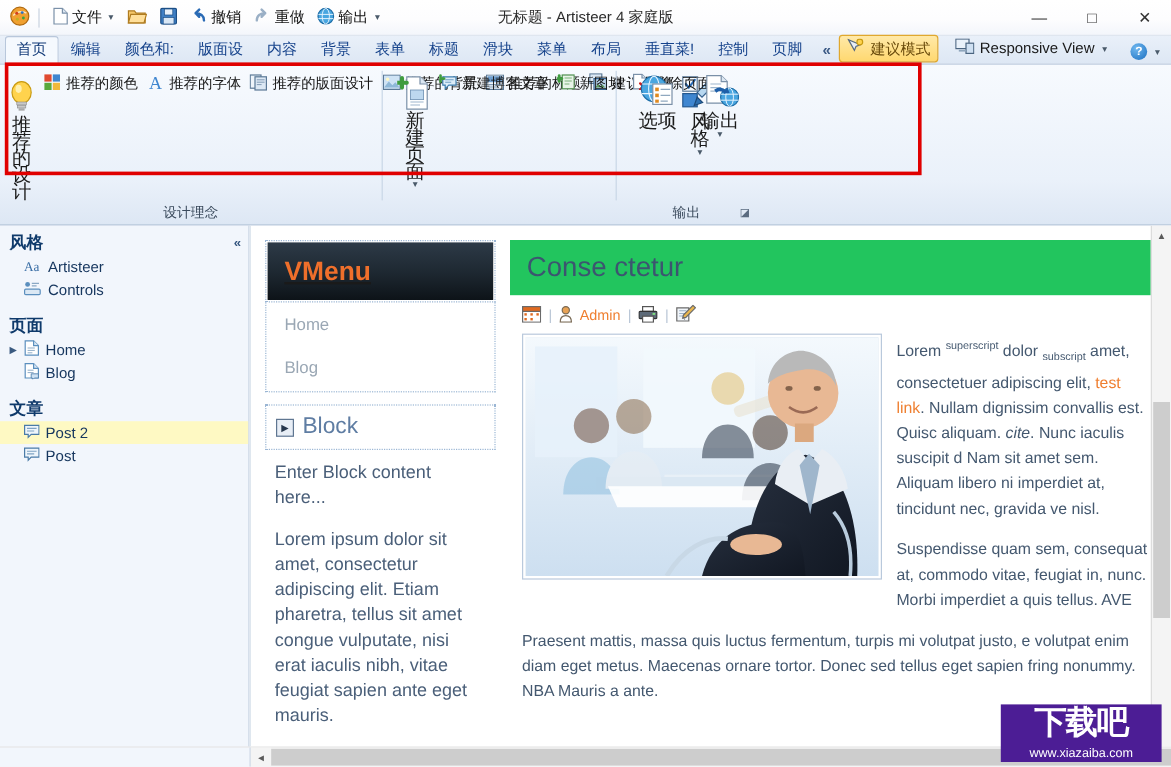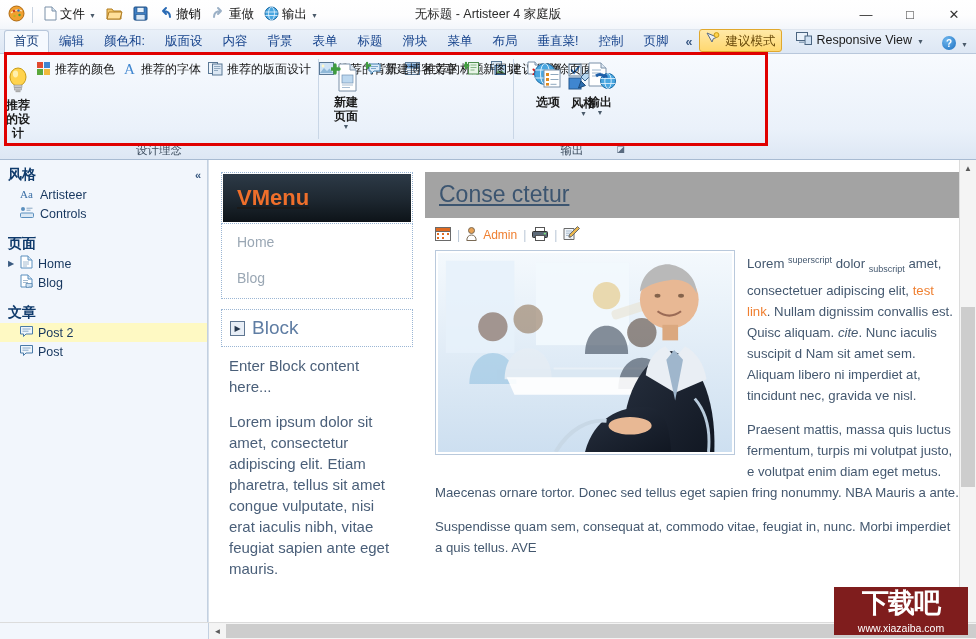--- a/index.html
+++ b/index.html
@@ -126,21 +126,21 @@
     position: absolute; right: 2px; bottom: 1px;
     font-size: 9px; color: #5a6b80;
   }
 
   .bigbtn {
     width: 74px;
     display: flex; flex-direction: column; align-items: center;
     padding: 2px 1px; border-radius: 3px; cursor: default;
     text-align: center;
   }
-  .bigbtn .lbl { font-size: 12px; color: #1b1b1b; line-height: 14px; margin-top: 1px; font-weight: bold; }
+  .bigbtn .lbl { font-size: 16px; color: #1b1b1b; line-height: 14px; margin-top: 1px; }
   .bigbtn .dd { font-size: 7px; color: #4a5a6a; line-height: 7px; }
   .bigicon { height: 32px; display: flex; align-items: center; justify-content: center; }
 
   .smallcol { display: flex; flex-direction: row; gap: 1px; padding-top: 3px; }
   .smallbtn {
     display: flex; align-items: center; gap: 4px;
     padding: 1px 4px 1px 2px; border-radius: 3px; cursor: default;
     white-space: nowrap;
     font-size: 12px; color: #141414;
     height: 19px;
@@ -235,23 +235,23 @@
   }
   .block-title { font-size: 19px; color: #5f7da3; }
   .block-body { padding: 8px 14px 0 8px; }
   .block-body p {
     margin: 0 0 14px 0;
     font-size: 15px; line-height: 21px; color: #4a5f79;
   }
 
   .col-right { flex: 1; min-width: 0; padding-left: 12px; position: relative; }
   .art-title {
-    background: #a3a3a3;
+    background: #22c55e;
     padding: 9px 0 10px 14px;
-    font-size: 23px; color: #3c5570; text-decoration: underline;
+    font-size: 23px; color: #3c5570;
   }
   .art-meta {
     display: flex; align-items: center; gap: 6px;
     padding: 8px 0 6px 10px;
     font-size: 12px;
   }
   .art-meta .bar { color: #b9c6d6; }
   .art-meta .author { color: #ef7f30; }
   .art-body { display: flow-root; padding: 0 0 0 10px; }
   .art-img {
@@ -295,21 +295,21 @@
                     border-right: 1px solid #c3d0e0;}
   .hscroll { flex: 1; display: flex; align-items: stretch; background: #f4f4f4; }
   .hthumb { flex: 1; background: #cdcdcd; margin: 1px 0; }
 
   
   .watermark {
     position: absolute; right: 8px; bottom: 4px;
     width: 134px; height: 48px;
     z-index: 60; pointer-events: none;
   }
-  .wm-box { width: 100%; height: 100%; background: #7f1d1d; position: relative; }
+  .wm-box { width: 100%; height: 100%; background: #4c1d95; position: relative; }
   .wm-text {
     position: absolute; left: 0; right: 0; top: 1px;
     text-align: center; color: #fff;
     font-size: 27px; font-weight: bold; letter-spacing: -1px;
     line-height: 30px;
     font-family: "DejaVu Sans", sans-serif;
   }
   .wm-url {
     position: absolute; left: 0; right: 0; bottom: 1px;
     text-align: center; color: #fff; font-size: 10.5px;
@@ -844,22 +844,22 @@
                     <ellipse cx="248" cy="44" rx="3" ry="2"></ellipse>
                   </g>
                   <path d="M224 60q12 9 24 0" stroke="#9a6a55" stroke-width="2.2" fill="none"></path>
                 </svg>
               </div>
             </div>
 
             <p>
               <span>Lorem </span><sup>superscript</sup><span> dolor </span><sub>subscript</sub><span> amet, consectetuer adipiscing elit, </span><a href="#">test link</a><span>. Nullam dignissim convallis est. Quisc aliquam. </span><i>cite</i><span>. Nunc iaculis suscipit d Nam sit amet sem. Aliquam libero ni imperdiet at, tincidunt nec, gravida ve nisl.</span>
             </p>
+            <p>Suspendisse quam sem, consequat at, commodo vitae, feugiat in, nunc. Morbi imperdiet a quis tellus. AVE</p>
             <p>Praesent mattis, massa quis luctus fermentum, turpis mi volutpat justo, e volutpat enim diam eget metus. Maecenas ornare tortor. Donec sed tellus eget sapien fring nonummy. NBA Mauris a ante.</p>
-            <p>Suspendisse quam sem, consequat at, commodo vitae, feugiat in, nunc. Morbi imperdiet a quis tellus. AVE</p>
           </div>
         </div>
       </div>
 
       <div class="vscroll">
         <div class="sb-btn">▲</div>
         <div class="sb-track">
           <div class="sb-thumb" style="top:130px;height:180px"></div>
         </div>
       </div>

